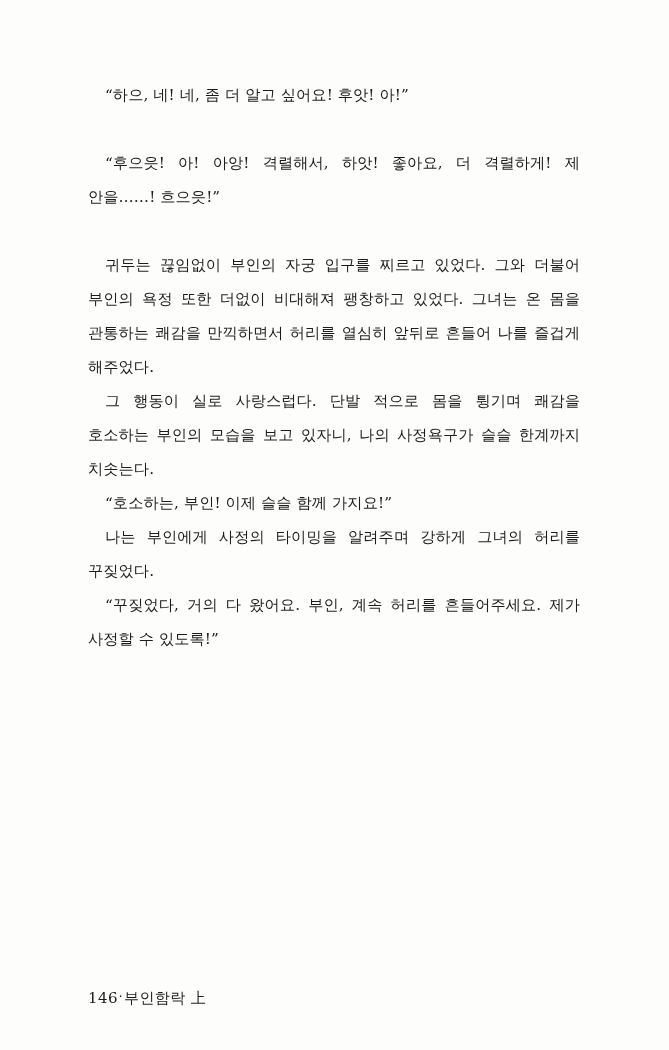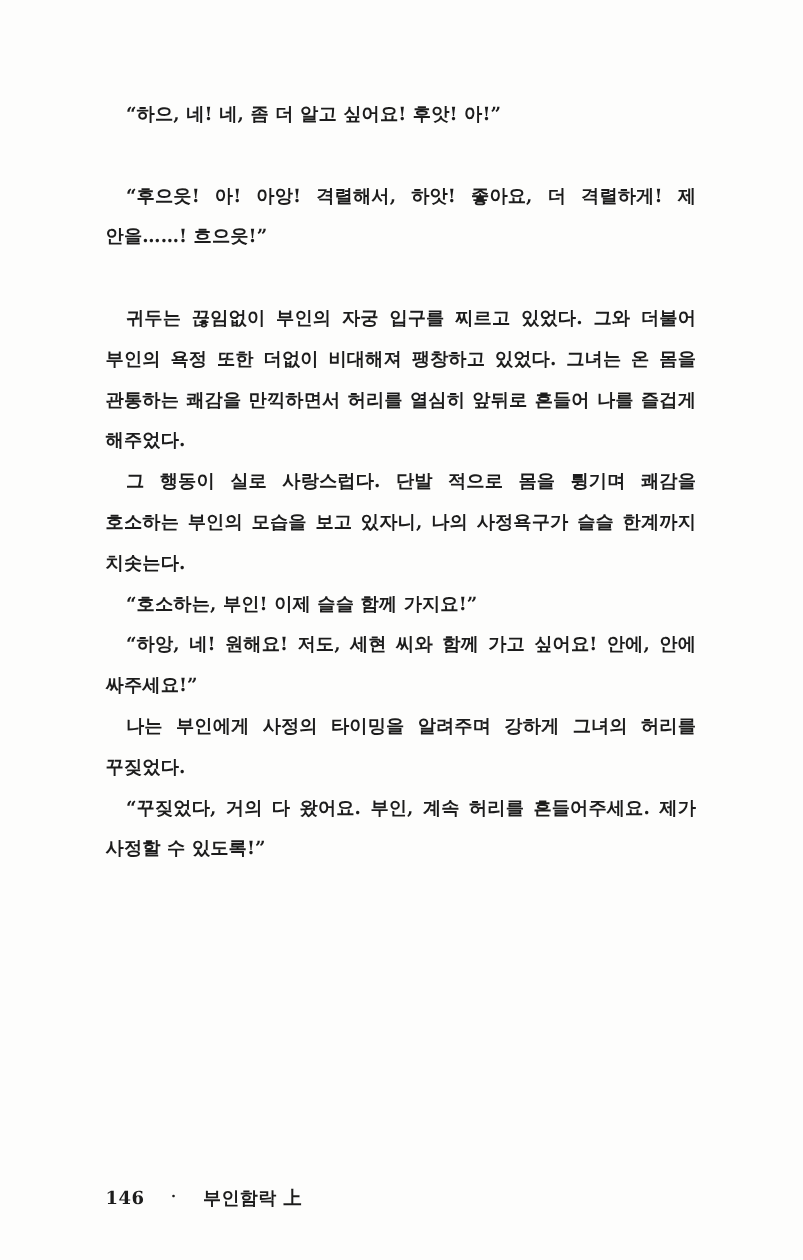--- a/index.html
+++ b/index.html
@@ -13,21 +13,20 @@
     font-family: "DejaVu Serif", "Liberation Serif", serif;
     color: #1a1a1a;
     overflow: hidden;
   }
   .page {
     position: relative;
     width: 669px;
     height: 1050px;
     background: #fdfdfc;
     box-sizing: border-box;
-    font-weight: bold;
   }
   .text-block {
     position: absolute;
     left: 88px;
     top: 78px;
     width: 492px;
   }
   p {
     margin: 0;
     font-size: 15.2px;
@@ -46,21 +45,21 @@
   }
   .footer {
     position: absolute;
     left: 88px;
     bottom: 42px;
     font-size: 15px;
     letter-spacing: 0.4px;
     color: #1c1c1c;
     display: flex;
     align-items: baseline;
-    gap: 22px;
+    gap: 1px;
   }
   .footer .dot {
     font-size: 12px;
     line-height: 1;
     position: relative;
     top: -2px;
   }
   .footer .pagenum {
     font-family: "DejaVu Serif", "Liberation Serif", serif;
   }
@@ -75,21 +74,20 @@
 
     <div class="gap-medium"></div>
 
     <p class="indent">“후으읏! 아! 아앙! 격렬해서, 하앗! 좋아요, 더 격렬하게! 제 안을……! 흐으읏!”</p>
 
     <div class="gap-medium"></div>
 
     <p class="indent">귀두는 끊임없이 부인의 자궁 입구를 찌르고 있었다. 그와 더불어 부인의 욕정 또한 더없이 비대해져 팽창하고 있었다. 그녀는 온 몸을 관통하는 쾌감을 만끽하면서 허리를 열심히 앞뒤로 흔들어 나를 즐겁게 해주었다.</p>
     <p class="indent">그 행동이 실로 사랑스럽다. 단발 적으로 몸을 튕기며 쾌감을 호소하는 부인의 모습을 보고 있자니, 나의 사정욕구가 슬슬 한계까지 치솟는다.</p>
     <p class="indent">“호소하는, 부인! 이제 슬슬 함께 가지요!”</p>
-    <p class="indent">“하앙, 네! 원해요! 저도, 세현 씨와 함께 가고 싶어요! 안에, 안에 싸주세요!”</p>
     <p class="indent">나는 부인에게 사정의 타이밍을 알려주며 강하게 그녀의 허리를 꾸짖었다.</p>
     <p class="indent">“꾸짖었다, 거의 다 왔어요. 부인, 계속 허리를 흔들어주세요. 제가 사정할 수 있도록!”</p>
   </div>
 
   <div class="footer">
     <span class="pagenum">146</span>
     <span class="dot">·</span>
     <span>부인함락 上</span>
   </div>
 

